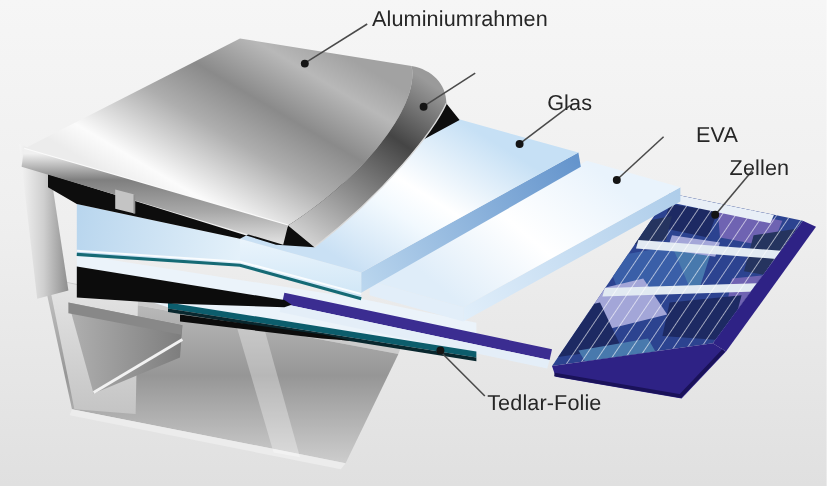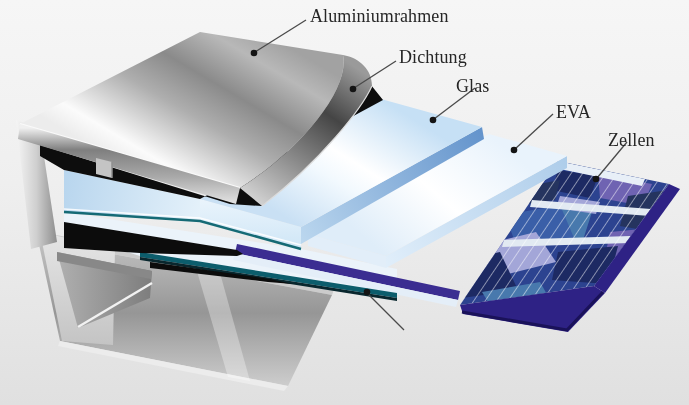--- a/index.html
+++ b/index.html
@@ -1,19 +1,19 @@
 <!DOCTYPE html>
 <html><head>
 <meta charset="utf-8">
 <style>
   html,body{margin:0;padding:0;background:#ffffff;}
   #stage{
     position:relative;width:689px;height:405px;overflow:hidden;
     background:linear-gradient(180deg,#f6f6f6 0%,#efefef 45%,#e0e0e0 100%);
-    font-family:Liberation Serif, serif;
+    font-family:Liberation Sans, sans-serif;
   }
   #stage svg{position:absolute;left:0;top:0;}
   .lbl{
     position:absolute;font-size:18px;line-height:1.15;color:#262626;
     white-space:nowrap;letter-spacing:.1px;
   }
 </style>
 </head>
 <body>
 
@@ -183,18 +183,18 @@
     <circle cx="254" cy="53" r="3.3"></circle>
     <circle cx="353" cy="89" r="3.3"></circle>
     <circle cx="433" cy="120" r="3.3"></circle>
     <circle cx="514" cy="150" r="3.3"></circle>
     <circle cx="596" cy="179" r="3.3"></circle>
     <circle cx="367" cy="292" r="3.3"></circle>
   </g>
 </svg>
 
   <div class="lbl" style="left:310px;top:6px">Aluminiumrahmen</div>
-  <div class="lbl" style="left:399px;top:47px">Dichtung</div>
   <div class="lbl" style="left:456px;top:76px">Glas</div>
-  <div class="lbl" style="left:556px;top:102px">EVA</div>
+  <div class="lbl" style="left:580px;top:102px">EVA</div>
   <div class="lbl" style="left:608px;top:130px">Zellen</div>
+  <div class="lbl" style="left:406px;top:326px">Tedlar-Folie</div>
 
 </div>
 
 </body></html>

